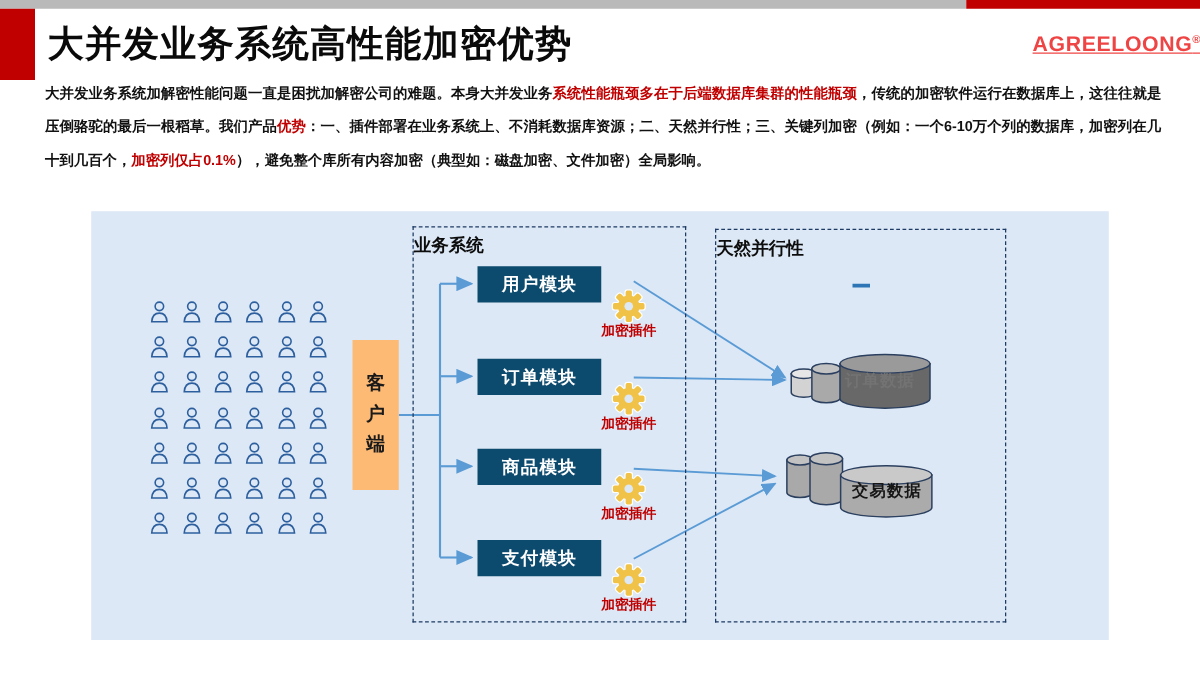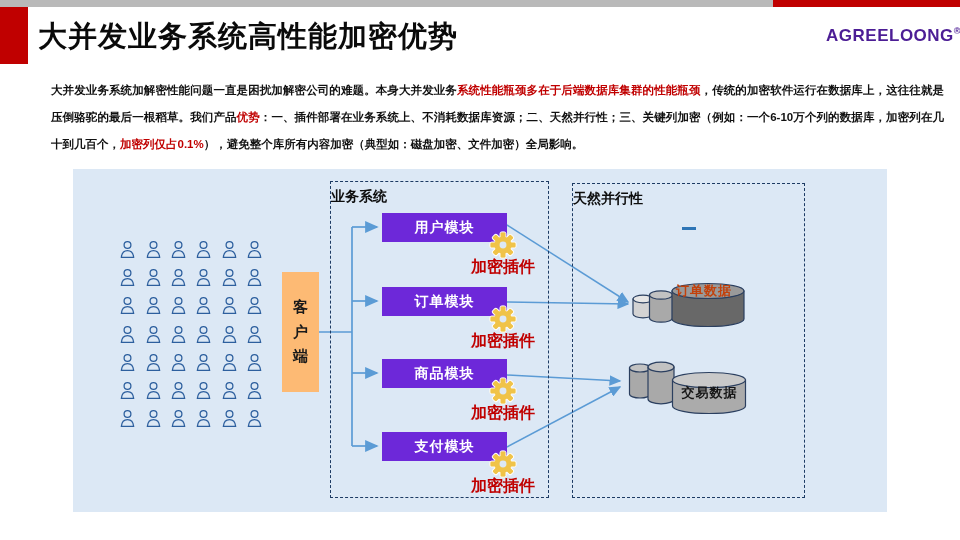--- a/index.html
+++ b/index.html
@@ -9,25 +9,25 @@
     padding-left:28px;
   }
   
   .topbar-gray{position:absolute;left:0;top:0;width:773px;height:7px;background:#b9b9b9;}
   .topbar-red{position:absolute;left:773px;top:0;width:187px;height:7px;background:#c00000;}
   .red-square{position:absolute;left:0;top:7px;width:28px;height:57px;background:#c00000;}
   .page-title{
     position:absolute;left:38px;top:16px;margin:0;font-size:29px;line-height:40px;
     font-weight:bold;color:#0a0a0a;letter-spacing:1px;
   }
-  .logo{position:absolute;right:27px;top:26px;color:#4c1d95;font-weight:bold;font-size:17px;letter-spacing:.5px;}
+  .logo{position:absolute;right:27px;top:26px;color:#ef4444;font-weight:bold;font-size:17px;letter-spacing:.5px;text-decoration:underline;}
   .logo sup{font-size:9px;}
   
   .intro{
-    position:absolute;left:36px;top:62px;width:893px;margin:15px;
+    position:absolute;left:36px;top:62px;width:893px;margin:0;
     font-size:11.5px;font-weight:bold;line-height:27px;color:#111;text-align:justify;
   }
   .intro .red{color:#c00000;}
   
   .panel{position:absolute;left:73px;top:169px;width:814px;height:343px;background:#dce8f5;}
   svg.overlay{position:absolute;left:0;top:0;width:960px;height:540px;pointer-events:none;}
   
   .users-grid{
     position:absolute;left:115px;top:238px;display:grid;
     grid-template-columns:repeat(6,25.4px);grid-auto-rows:28.2px;
@@ -44,28 +44,28 @@
   }
   
   .biz-box{position:absolute;left:330px;top:181px;width:219px;height:317px;border:1.5px dashed #1c3a63;box-sizing:border-box;}
   .db-box{position:absolute;left:572px;top:183px;width:233px;height:315px;border:1.5px dashed #1c3a63;box-sizing:border-box;}
   .box-title{position:absolute;left:0;top:6px;width:100%;text-align:left;font-size:14px;font-weight:bold;color:#0d0d0d;}
   .title-dash{position:absolute;left:50%;top:43px;width:14px;height:2.5px;margin-left:-7px;background:#2e75b6;}
   
   .mod{position:absolute;left:382px;width:176px;height:72px;}
   .mod1{top:213px;} .mod2{top:287px;} .mod3{top:359px;text-decoration:underline;} .mod4{top:432px;}
   .module-box{
-    position:absolute;left:0;top:0;width:125px;height:29px;background:#6d28d9;color:#fff;
+    position:absolute;left:0;top:0;width:99px;height:29px;background:#0c4a6e;color:#fff;
     font-size:14px;font-weight:bold;text-align:center;line-height:29px;letter-spacing:1px;
   }
   .gear{position:absolute;left:106px;top:17px;width:30px;height:30px;}
-  .plugin-label{position:absolute;left:69px;top:44px;width:104px;text-align:center;font-size:16px;font-weight:bold;color:#c00000;}
+  .plugin-label{position:absolute;left:69px;top:44px;width:104px;text-align:center;font-size:11px;font-weight:bold;color:#c00000;}
   
   .db-label{position:absolute;text-align:center;font-size:13px;font-weight:bold;letter-spacing:1px;}
-  .db-label-1{left:672px;top:282px;width:64px;color:#c2410c;}
+  .db-label-1{left:672px;top:296px;width:64px;color:#737373;}
   .db-label-2{left:673px;top:384px;width:73px;color:#161616;}
   .defs-svg{position:absolute;width:0;height:0;}
 </style>
 </head>
 <body>
 
 <svg class="defs-svg" aria-hidden="true">
   <defs>
     <symbol id="person" viewBox="0 0 20 22">
       <g fill="none" stroke="currentColor" stroke-width="1.5">

